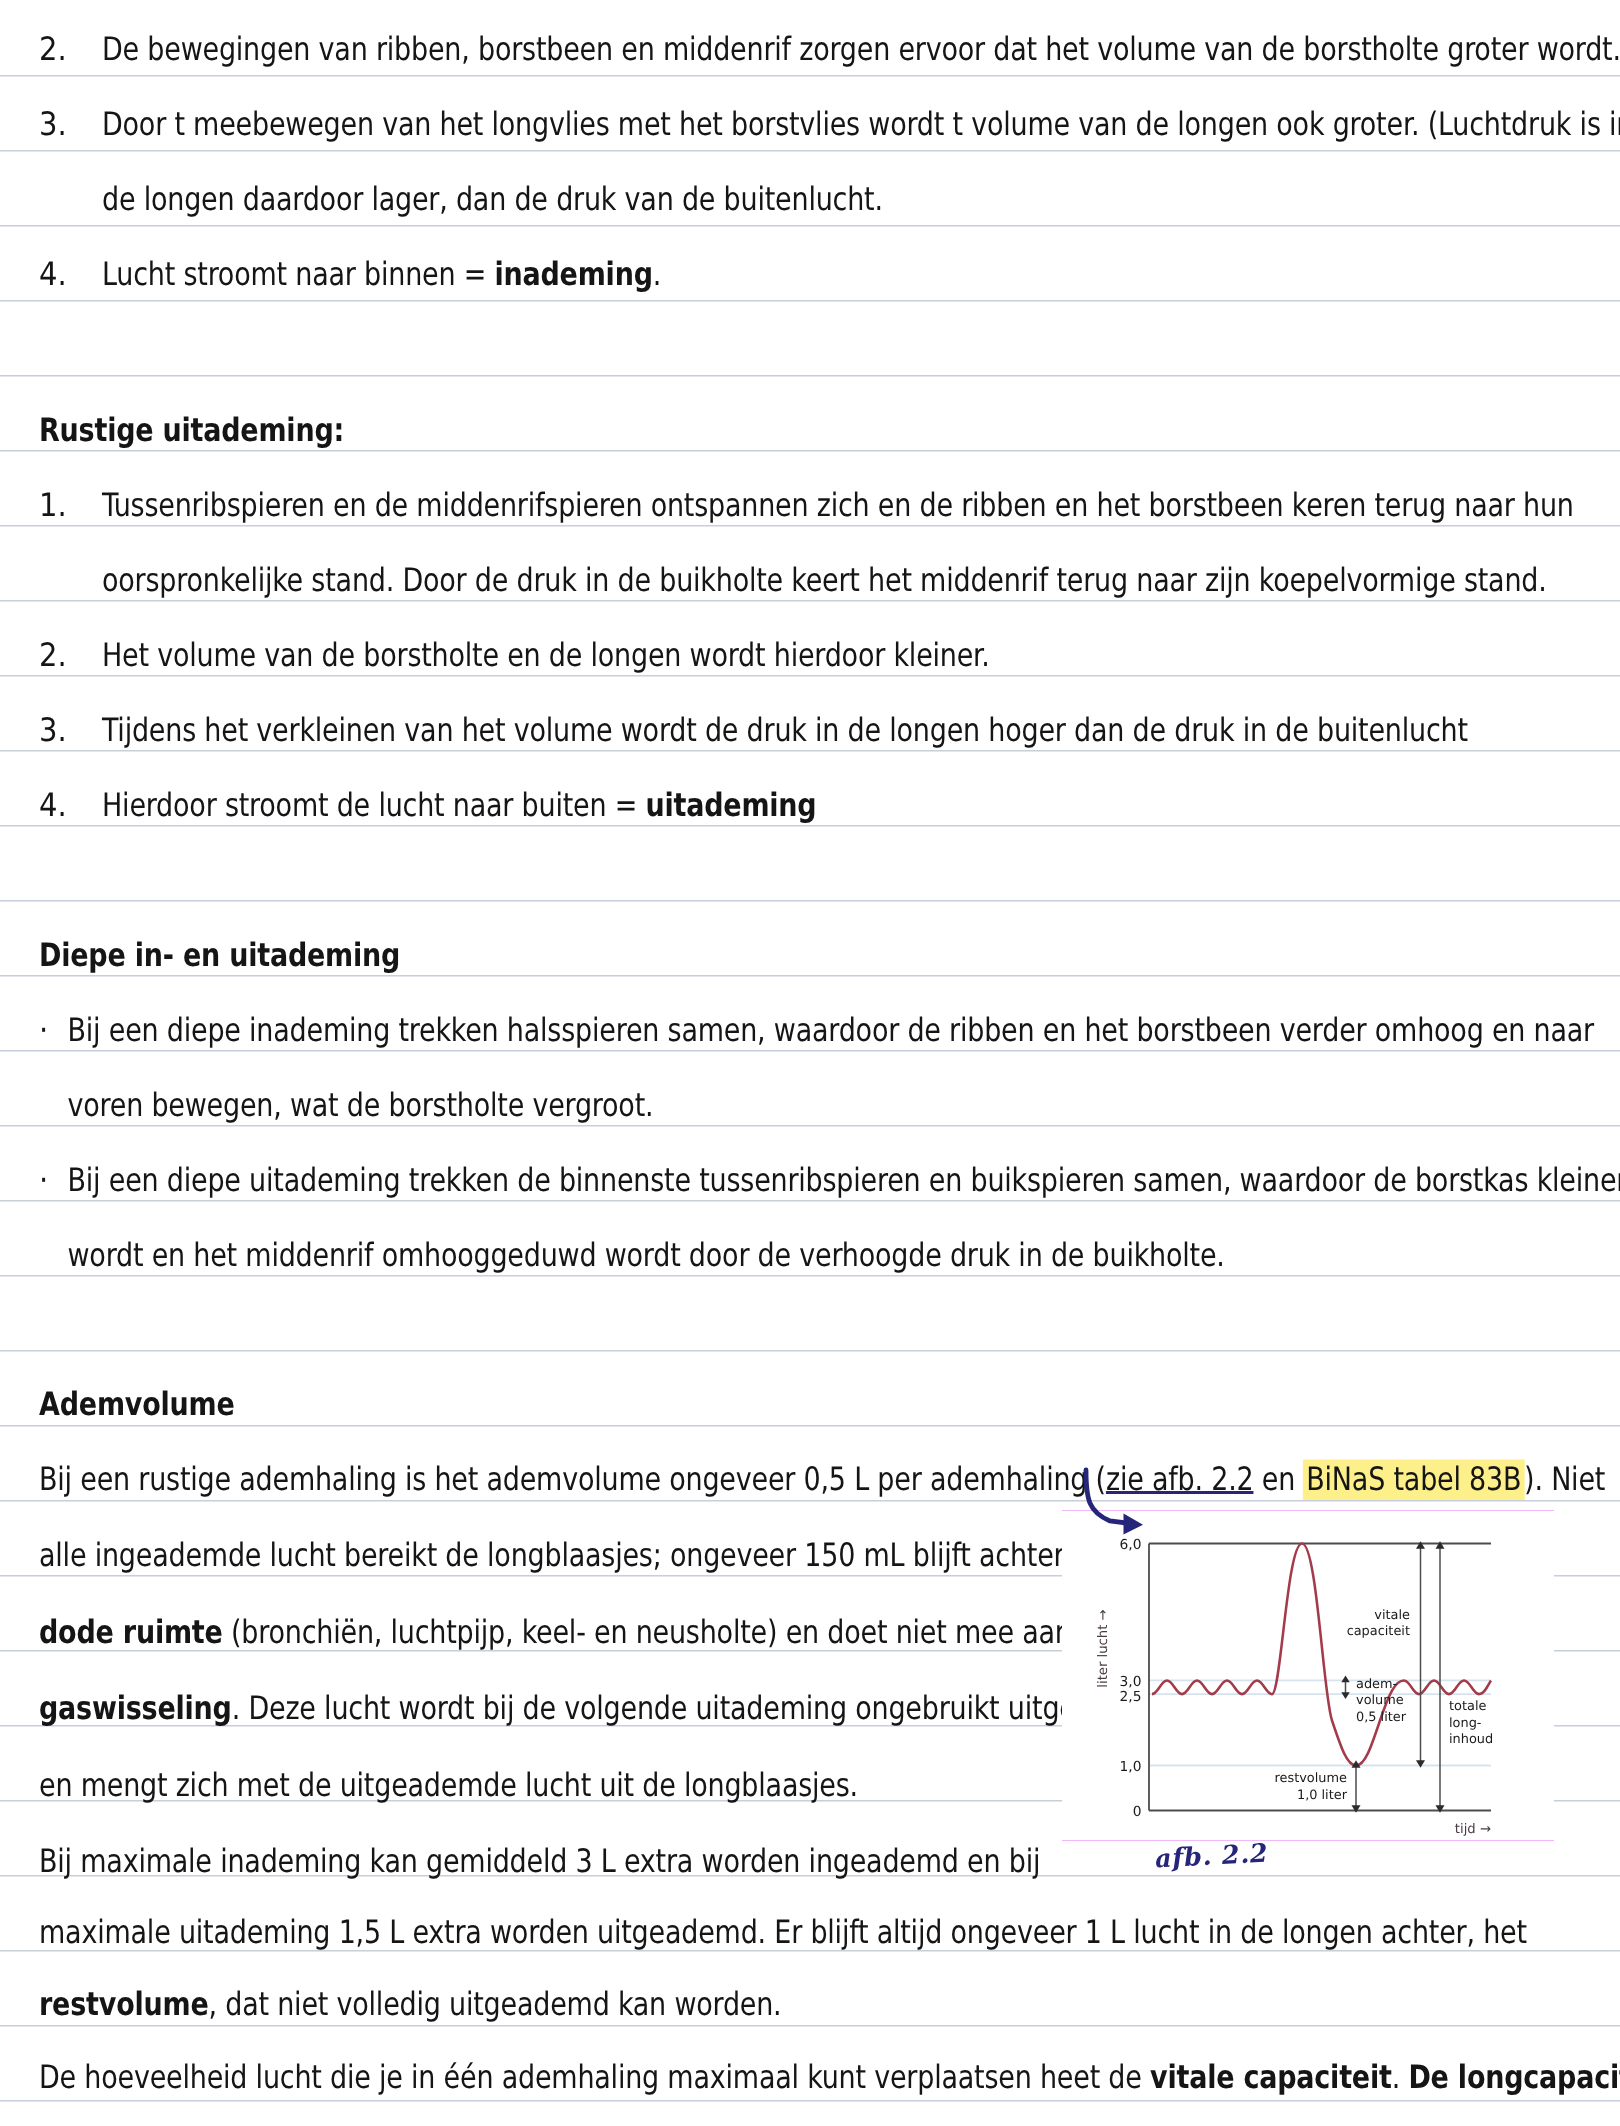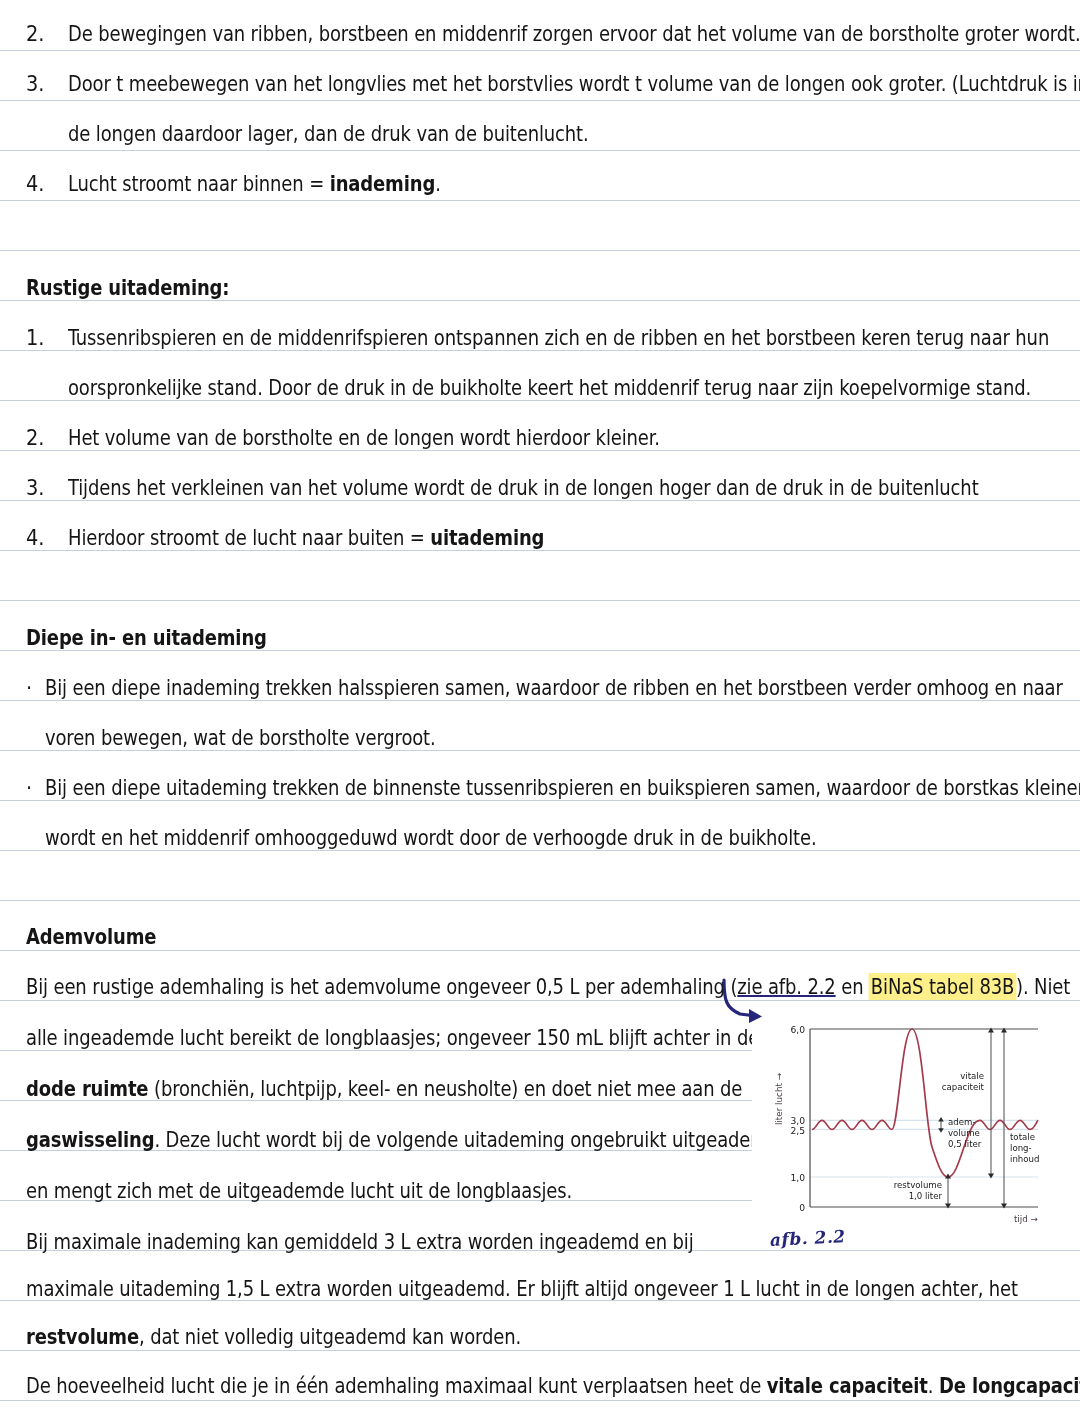--- a/index.html
+++ b/index.html
@@ -82,21 +82,21 @@
     font-style: italic;
     font-weight: bold;
     font-size: 17px;
     letter-spacing: 0.5px;
     transform: rotate(-3deg);
   }
 
   
   #figure {
     position: absolute;
-    left: 752px;
+    left: 708px;
     top: 1007px;
     width: 328px;
     height: 220px;
     background: #d946ef;
     z-index: 4;
   }
   #figure svg { display: block; }
 
   #arrow-svg {
     position: absolute;

